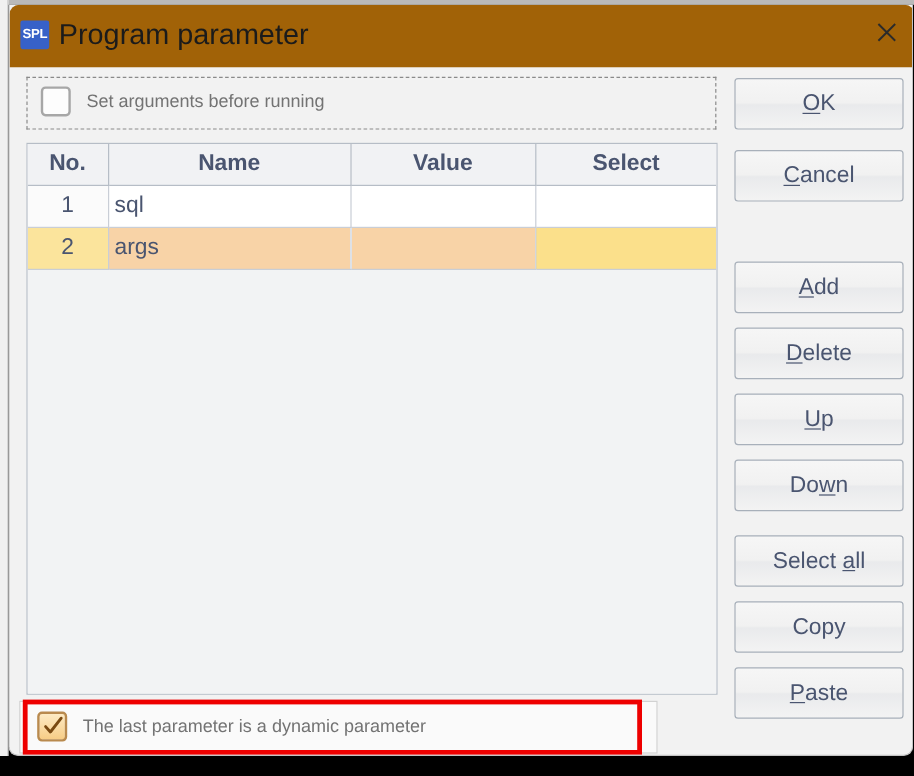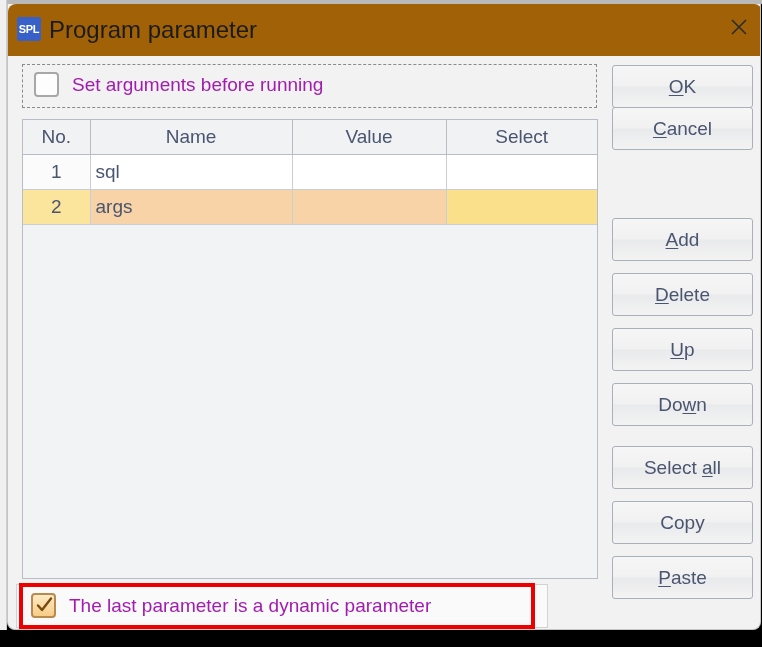--- a/index.html
+++ b/index.html
@@ -132,22 +132,22 @@
     width: 25px;
     height: 25px;
     box-sizing: border-box;
     background: #fdfdfd;
     border: 2px solid #a7a7a7;
     border-radius: 4px;
     flex: none;
   }
   .cb-label {
     margin-left: 13px;
-    font-size: 19px;
-    color: #a21caf;
+    font-size: 15px;
+    color: #737373;
     white-space: nowrap;
   }
 
   
   .table-wrap {
     position: absolute;
     left: 14px;
     top: 63px;
     width: 576px;
     height: 460px;
@@ -159,21 +159,21 @@
   table.grid {
     width: 100%;
     border-collapse: collapse;
     table-layout: fixed;
     font-size: 18px;
   }
   table.grid th {
     height: 34px;
     background: #f1f2f4;
     color: #4a5570;
-    font-weight: normal;
+    font-weight: bold;
     font-size: 19px;
     text-align: center;
     border-right: 1px solid #b6bdc6;
     border-bottom: 1px solid #b6bdc6;
     padding: 0;
   }
   table.grid th:last-child { border-right: none; }
   table.grid td {
     height: 34px;
     color: #4a5570;
@@ -342,21 +342,21 @@
       </div>
 
       <div class="red-annotation"></div>
 
     </div>
 
     <div class="btn-col">
 
       <button class="dlg-btn" style="top:9px"><span></span><u>O</u><span>K</span></button>
 
-      <button class="dlg-btn" style="top:51px"><span></span><u>C</u><span>ancel</span></button>
+      <button class="dlg-btn" style="top:69px"><span></span><u>C</u><span>ancel</span></button>
 
       <button class="dlg-btn" style="top:162px"><span></span><u>A</u><span>dd</span></button>
 
       <button class="dlg-btn" style="top:217px"><span></span><u>D</u><span>elete</span></button>
 
       <button class="dlg-btn" style="top:272px"><span></span><u>U</u><span>p</span></button>
 
       <button class="dlg-btn" style="top:327px"><span>Do</span><u>w</u><span>n</span></button>
 
       <button class="dlg-btn" style="top:390px"><span>Select </span><u>a</u><span>ll</span></button>

